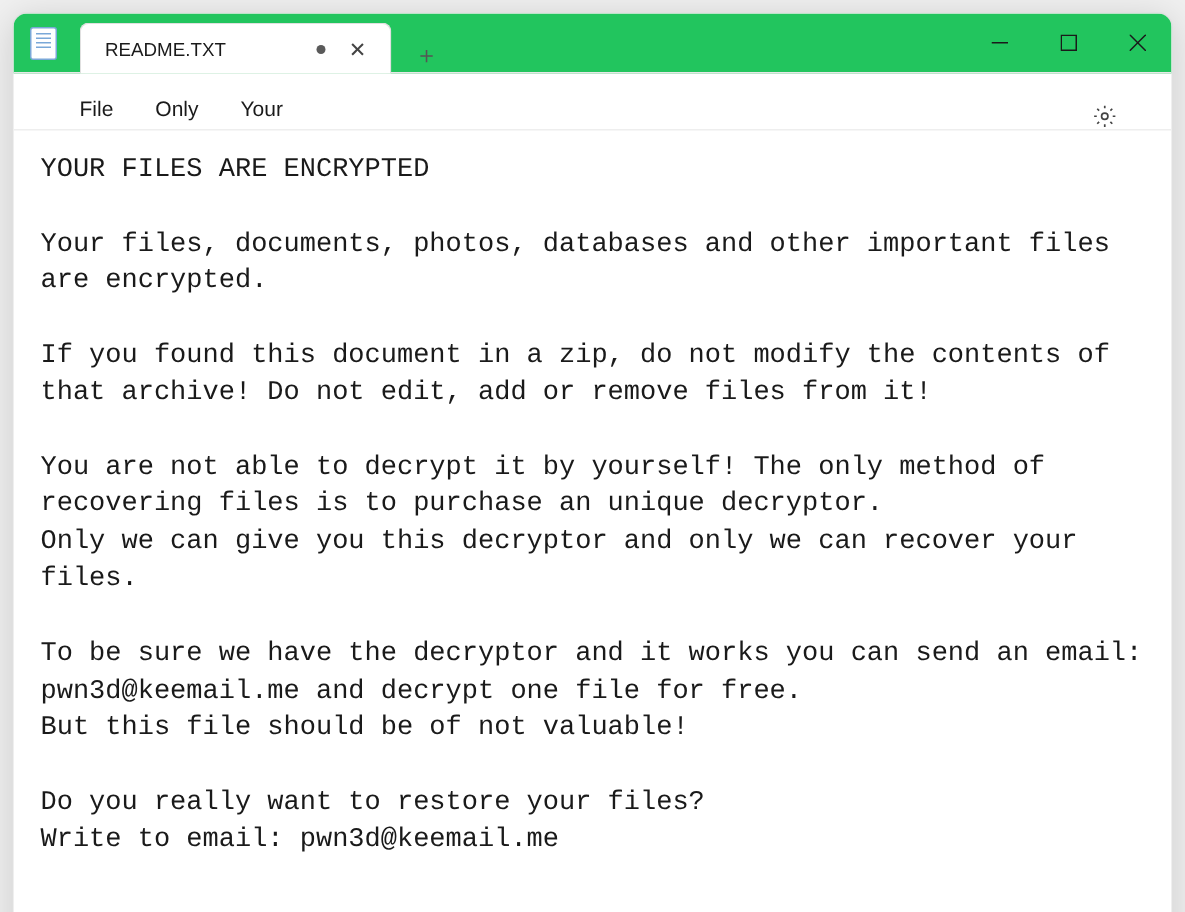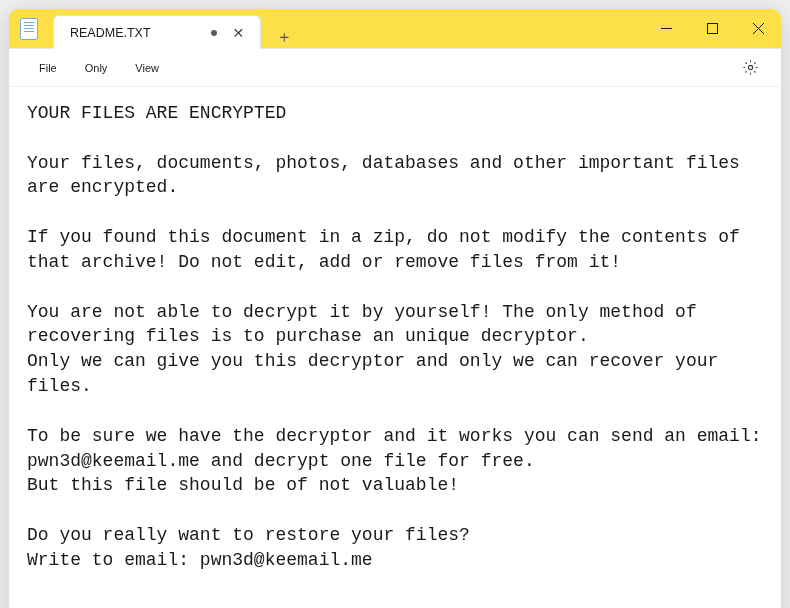--- a/index.html
+++ b/index.html
@@ -14,21 +14,21 @@
     .window {
       width: 774px;
       background: #ffffff;
       border-radius: 10px;
       box-shadow: 0 4px 24px rgba(0,0,0,0.15);
       overflow: hidden;
       border: 1px solid #e0e0e0;
     }
     .titlebar {
       height: 40px;
-      background: #fde047;
+      background: #22c55e;
       display: flex;
       align-items: stretch;
       border-bottom: 1px solid #e8e8e8;
     }
     .tab-zone {
       display: flex;
       align-items: flex-end;
       flex: 1;
       padding-left: 4px;
     }
@@ -100,24 +100,24 @@
       width: 46px;
       display: flex;
       align-items: center;
       justify-content: center;
       color: #1a1a1a;
     }
     .win-btn svg { width: 11px; height: 11px; }
     .menubar {
       height: 38px;
       display: flex;
-      align-items: center;
-      padding: 0 16px;
+      align-items: flex-end;
+      padding: 0 30px;
       border-bottom: 1px solid #eeeeee;
-      font-size: 11px;
+      font-size: 14px;
       color: #1a1a1a;
     }
     .menubar .menu-item {
       padding: 6px 14px;
       border-radius: 4px;
     }
     .menubar .spacer { flex: 1; }
     .settings-icon {
       width: 30px;
       display: flex;
@@ -204,21 +204,21 @@
             <line x1="0" y1="0" x2="11" y2="11" stroke="currentColor" stroke-width="1"></line>
             <line x1="11" y1="0" x2="0" y2="11" stroke="currentColor" stroke-width="1"></line>
           </svg>
       </div>
     </div>
   </div>
 
   <div class="menubar">
     <div class="menu-item">File</div>
     <div class="menu-item">Only</div>
-    <div class="menu-item">View</div>
+    <div class="menu-item">Your</div>
     <div class="spacer"></div>
     <div class="settings-icon">
       <svg viewBox="0 0 24 24" fill="none" stroke="currentColor" stroke-width="1.6">
         <circle cx="12" cy="12" r="3"></circle>
         <path d="M12 2v2.5M12 19.5V22M4.93 4.93l1.77 1.77M17.3 17.3l1.77 1.77M2 12h2.5M19.5 12H22M4.93 19.07l1.77-1.77M17.3 6.7l1.77-1.77"></path>
       </svg>
     </div>
   </div>
 
   <div class="content cursor-mark">YOUR FILES ARE ENCRYPTED

